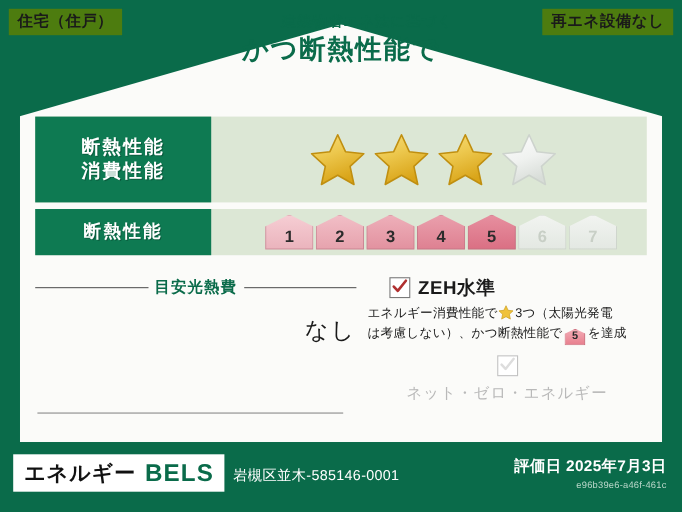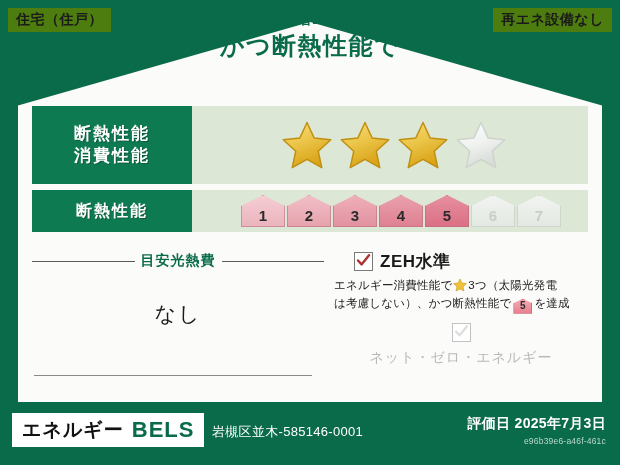--- a/index.html
+++ b/index.html
@@ -176,24 +176,24 @@
     font-weight: bold;
     letter-spacing: 1px;
     margin-top: 6px;
   }
   .cost-heading .rule {
     flex: 1 1 auto;
     height: 1px;
     background: #5a5a5a;
   }
   .cost-value {
-    text-align: center;
+    text-align: right;
     font-size: 21px;
     color: #1a1a1a;
-    margin-top: 30px;
+    margin-top: 16px;
     letter-spacing: 2px;
   }
   .cost-divider {
     position: absolute;
     left: 2px;
     bottom: 16px;
     width: 278px;
     height: 1px;
     background: #8a8a8a;
   }

